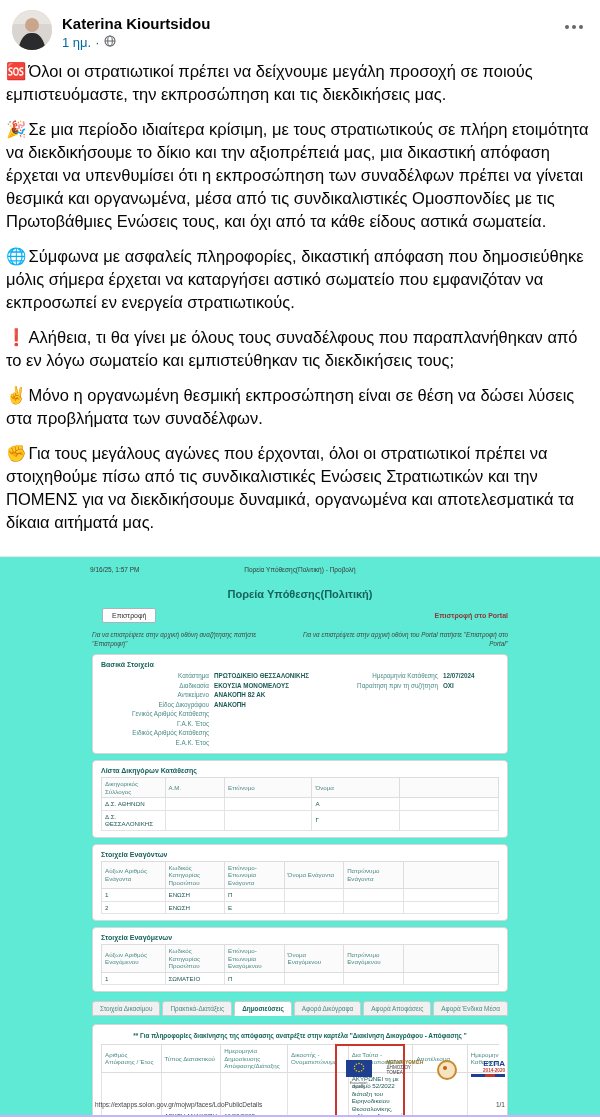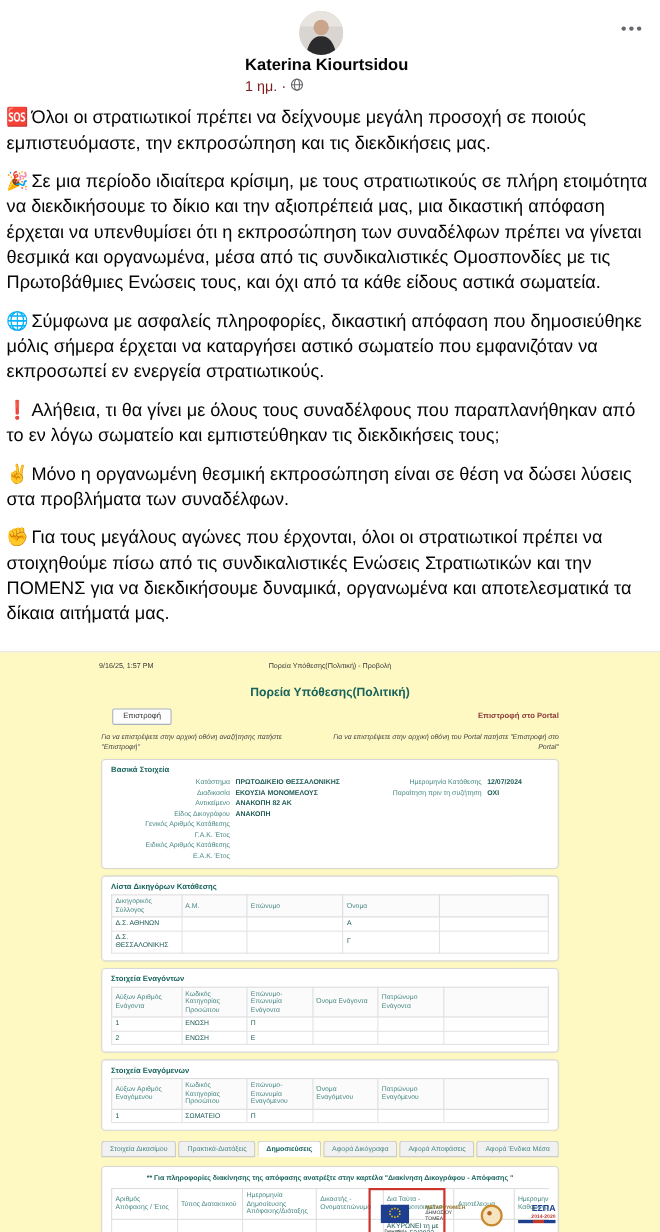--- a/index.html
+++ b/index.html
@@ -1,35 +1,35 @@
 <!DOCTYPE html>
 <html><head>
 <meta charset="utf-8">
 <style>
   html,body{margin:0;padding:0;}
   body{
     width:600px;height:1120px;overflow:hidden;background:#fff;
     font-family:"Liberation Sans",sans-serif;color:#050505;
   }
   
-  .post-header{display:flex;align-items:center;padding:10px 28px 2px 12px;position:relative;flex-direction:column;}
+  .post-header{display:flex;align-items:flex-end;padding:10px 28px 2px 12px;position:relative;}
   .avatar{width:40px;height:40px;border-radius:50%;overflow:hidden;flex:0 0 40px;background:#d9d6d2;}
   .avatar svg{display:block;}
   .hmeta{margin-left:10px;flex:1;}
   .author{font-weight:bold;font-size:15px;line-height:19px;color:#050505;}
-  .sub{font-size:13px;color:#7f1d1d;display:flex;align-items:center;gap:4px;margin-top:2px;}
+  .sub{font-size:13px;color:#0369a1;display:flex;align-items:center;gap:4px;margin-top:2px;}
   .more{position:absolute;right:16px;top:16px;cursor:pointer;}
   
   .post-text{padding:8px 8px 10px 6px;font-size:16.5px;line-height:23px;color:#050505;}
   .post-text p{margin:0 0 12px 0;}
   .emo{margin-right:2px;}
   
   .shot{
-    border-top:1px solid #e6e8eb;border-bottom:4px solid #c4b5fd;
-    background:#fef9c3;height:558px;position:relative;overflow:hidden;
+    border-top:1px solid #e6e8eb;border-bottom:2px solid #c4b5fd;
+    background:#5eead4;height:558px;position:relative;overflow:hidden;
     color:#205f5a;
   }
   .ph-time{position:absolute;left:90px;top:9px;font-size:6.5px;color:#3a3a3a;}
   .ph-title{position:absolute;left:0;right:0;top:9px;text-align:center;font-size:6.5px;color:#3a3a3a;}
   .shot-title{text-align:center;color:#17635c;font-weight:bold;font-size:11px;padding-top:31px;}
   .controls{margin:8px 92px 0;position:relative;height:18px;}
   .btn-back{position:absolute;left:10px;top:0;font-size:7px;padding:3px 9px;border:1px solid #a9b3bd;border-radius:2px;background:#fdfdfd;color:#333;cursor:pointer;}
   .portal-link{position:absolute;right:0;top:4px;color:#8b3a3a;font-weight:bold;font-size:7px;cursor:pointer;}
   .hints{margin:5px 92px 0;display:flex;justify-content:space-between;font-size:6.3px;font-style:italic;color:#444;line-height:8.5px;}
   .hint-left{width:45%;}

